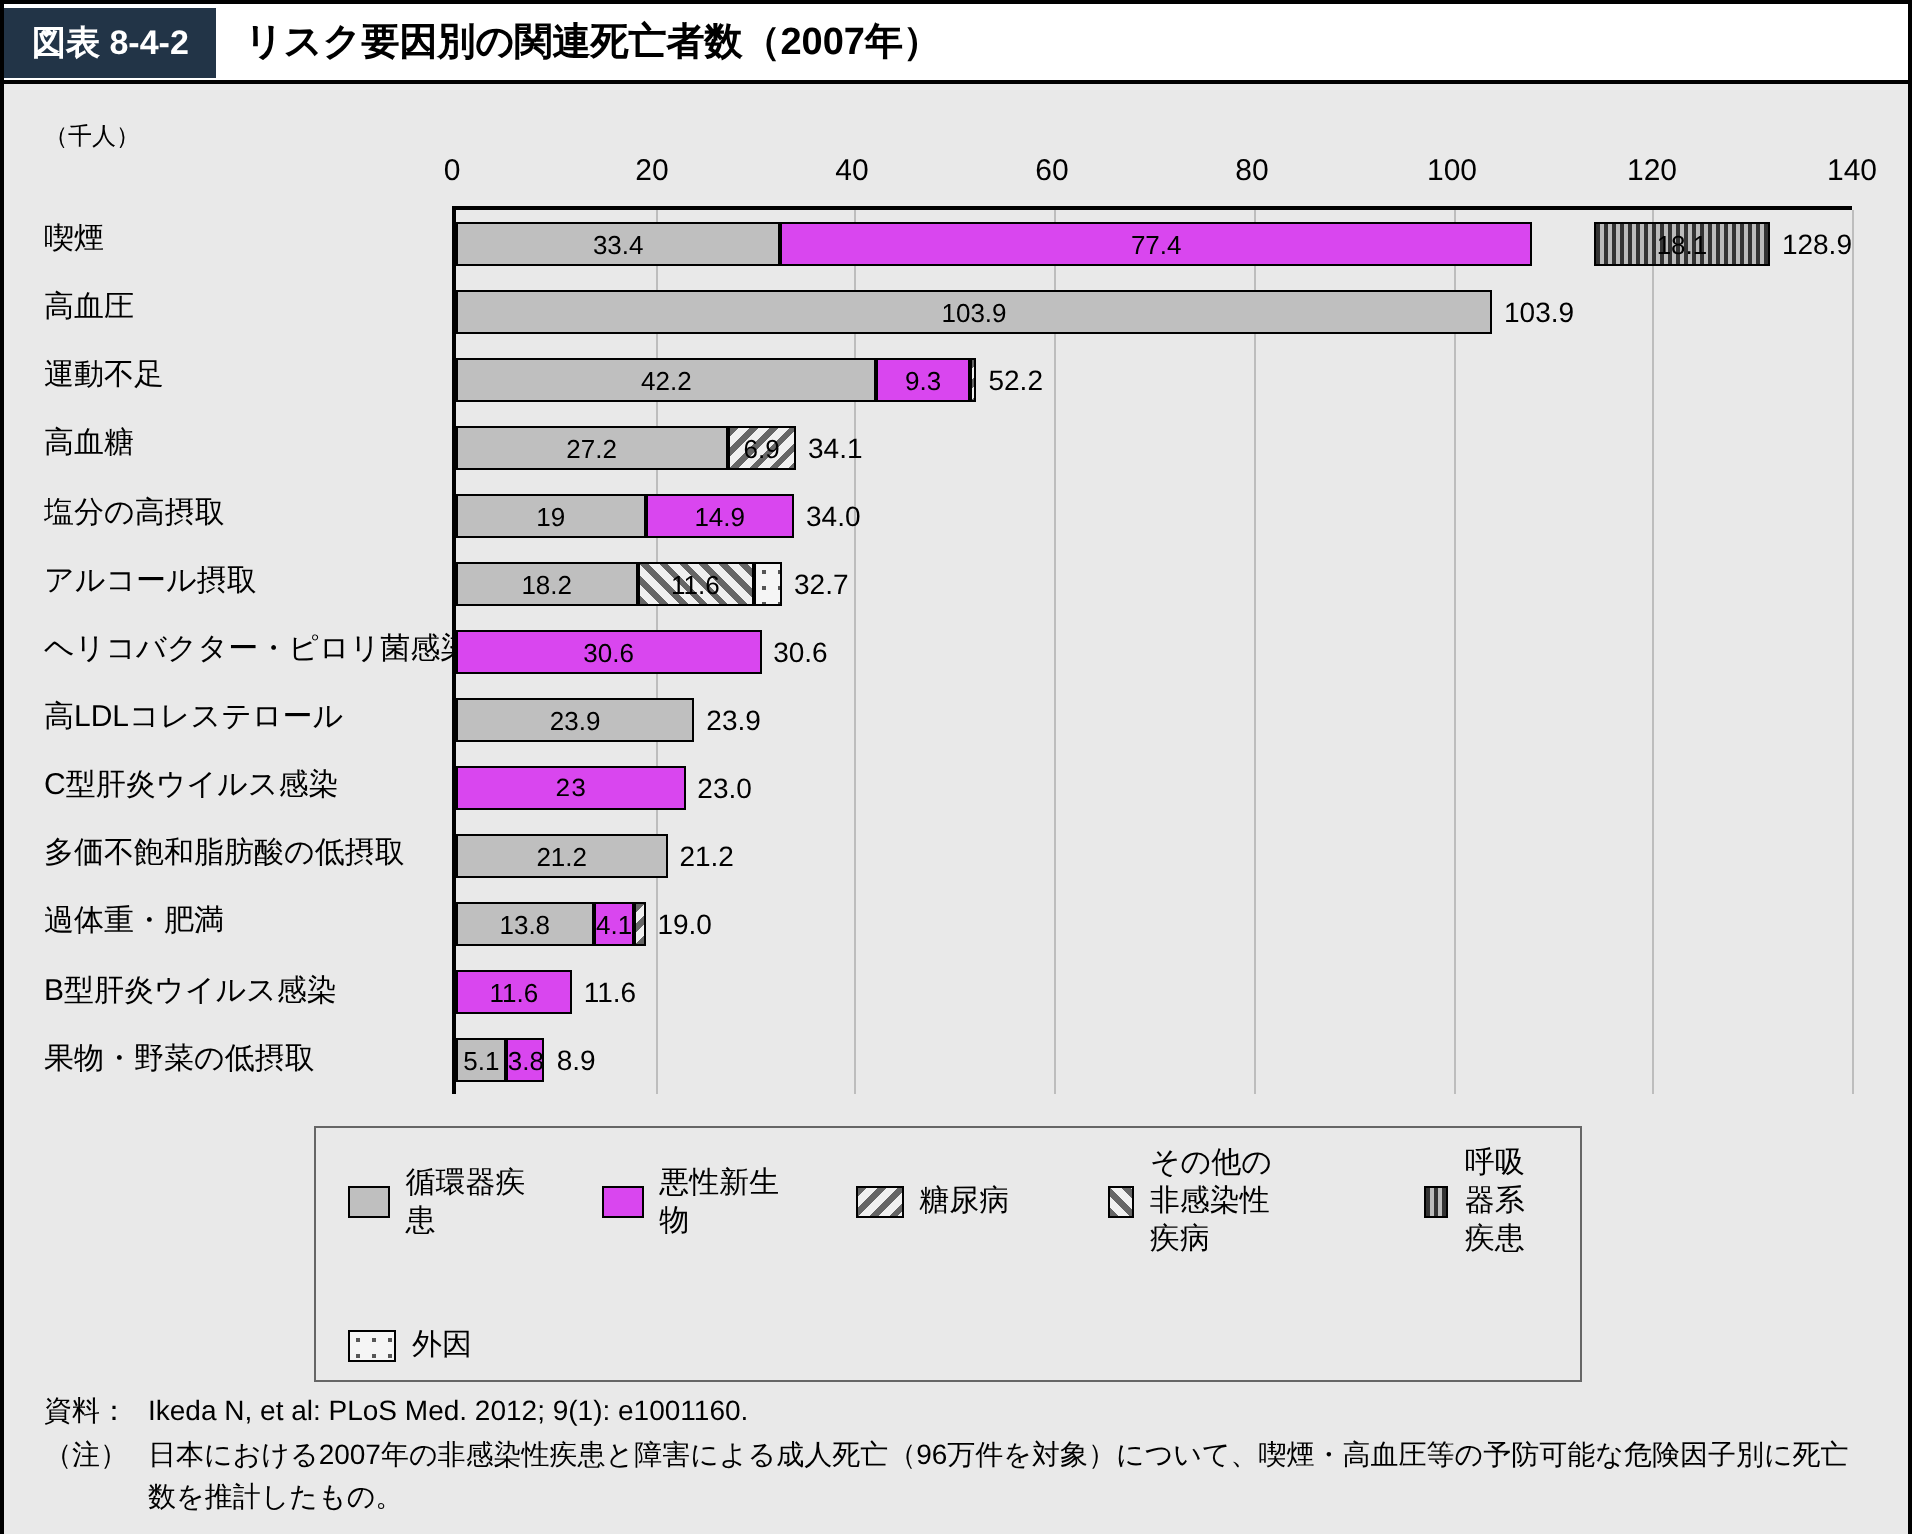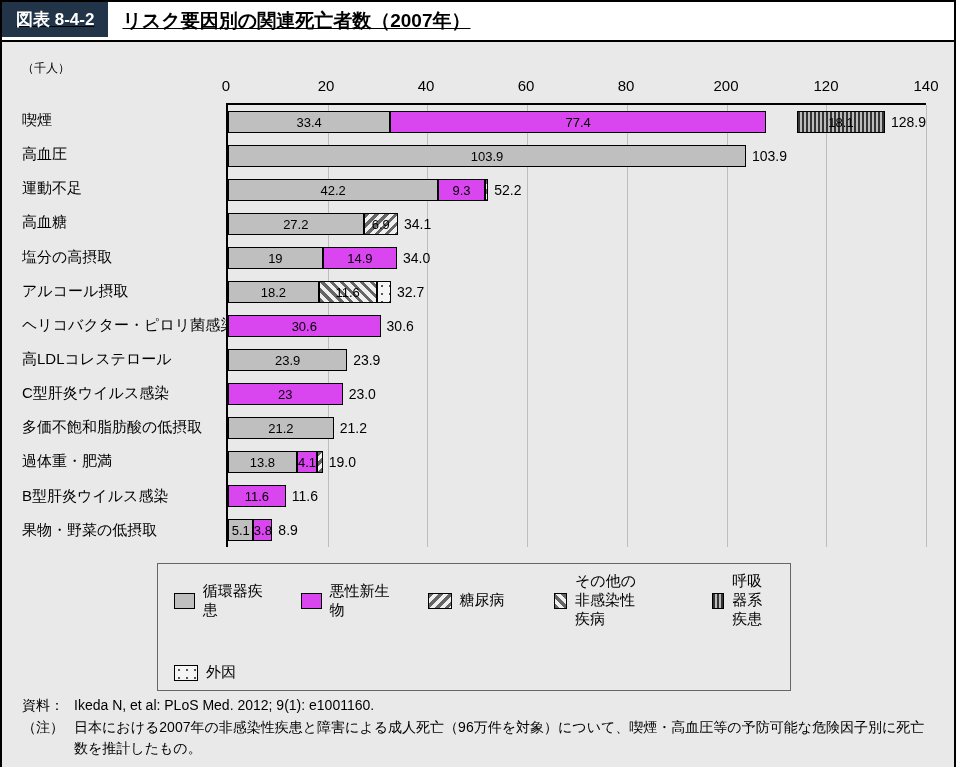--- a/index.html
+++ b/index.html
@@ -1,17 +1,17 @@
 <!DOCTYPE html>
 <html><head>
 <meta charset="utf-8">
 <style>
   html,body{margin:0;padding:0;background:#fff;font-family:"Hiragino Kaku Gothic ProN","Yu Gothic","Meiryo",sans-serif;color:#000;}
   .figure-frame{width:956px;box-sizing:border-box;border:2px solid #000;}
-  .title-bar{display:flex;align-items:flex-start;border-bottom:2px solid #000;text-decoration:underline;}
+  .title-bar{display:flex;align-items:center;border-bottom:2px solid #000;}
   .title-tab{background:#223447;color:#fff;font-weight:bold;padding:6px 14px;font-size:17px;}
   .title-text{flex:1;background:#fff;color:#000;font-weight:bold;padding:6px 14px;font-size:19px;}
   .chart-area{background:#e9e9e9;padding:18px 28px 20px 20px;}
   .unit-row{display:flex;justify-content:flex-start;font-size:12px;padding-right:6px;}
   .plot{position:relative;display:flex;}
   .ylabels{display:flex;flex-direction:column;justify-content:space-around;font-size:15px;padding-right:6px;width:198px;padding-top:26px;}
   .ylabels div{height:34px;line-height:34px;white-space:nowrap;}
   .plot-right{flex:1;}
   
   .xaxis{position:relative;height:26px;}
@@ -66,21 +66,21 @@
           <div>B型肝炎ウイルス感染</div>
           <div>果物・野菜の低摂取</div>
         </div>
       <div class="plot-right">
         <div class="xaxis" id="xaxis">
             <div class="tick" style="left: 0%;">0</div>
             <div class="tick" style="left: 14.2857%;">20</div>
             <div class="tick" style="left: 28.5714%;">40</div>
             <div class="tick" style="left: 42.8571%;">60</div>
             <div class="tick" style="left: 57.1429%;">80</div>
-            <div class="tick" style="left: 71.4286%;">200</div>
+            <div class="tick" style="left: 71.4286%;">100</div>
             <div class="tick" style="left: 85.7143%;">120</div>
             <div class="tick" style="left: 100%;">140</div>
           </div>
         <div class="bars-box" id="bars-box" style="height: 442px;">
             <div class="gridline" style="left: 14.2857%;"></div>
             <div class="gridline" style="left: 28.5714%;"></div>
             <div class="gridline" style="left: 42.8571%;"></div>
             <div class="gridline" style="left: 57.1429%;"></div>
             <div class="gridline" style="left: 71.4286%;"></div>
             <div class="gridline" style="left: 85.7143%;"></div>
@@ -147,21 +147,21 @@
               </div>
               <div class="total-label">30.6</div>
             </div>
             <div class="bar-row">
               <div class="seg f-cardio" style="width: 17.0714%;">
                 <span>23.9</span>
               </div>
               <div class="total-label">23.9</div>
             </div>
             <div class="bar-row">
-              <div class="seg f-cancer" style="width: 16.4286%;">
+              <div class="seg f-cancer" style="width: 16.4286%; font-family: Liberation Mono, monospace;">
                 <span>23</span>
               </div>
               <div class="total-label">23.0</div>
             </div>
             <div class="bar-row">
               <div class="seg f-cardio" style="width: 15.1429%;">
                 <span>21.2</span>
               </div>
               <div class="total-label">21.2</div>
             </div>

